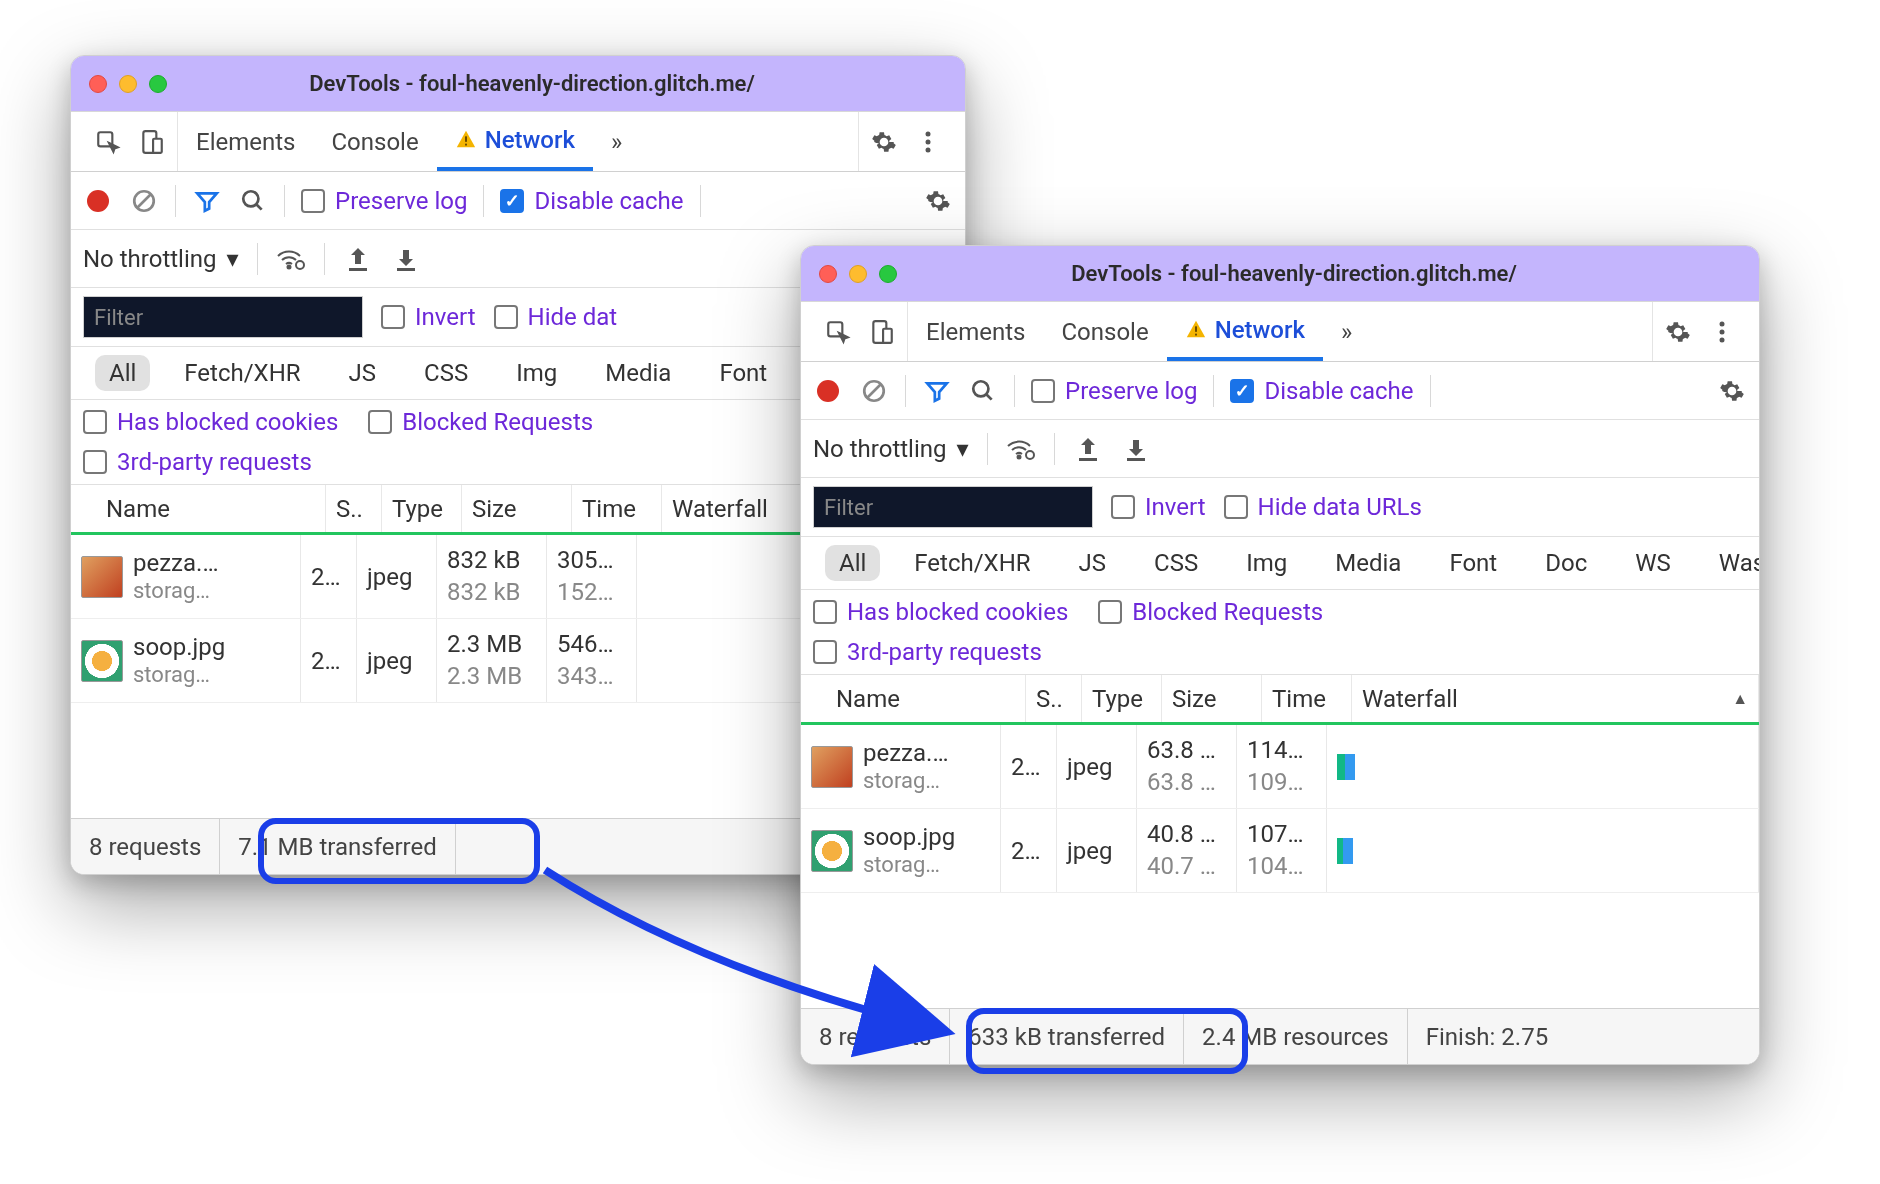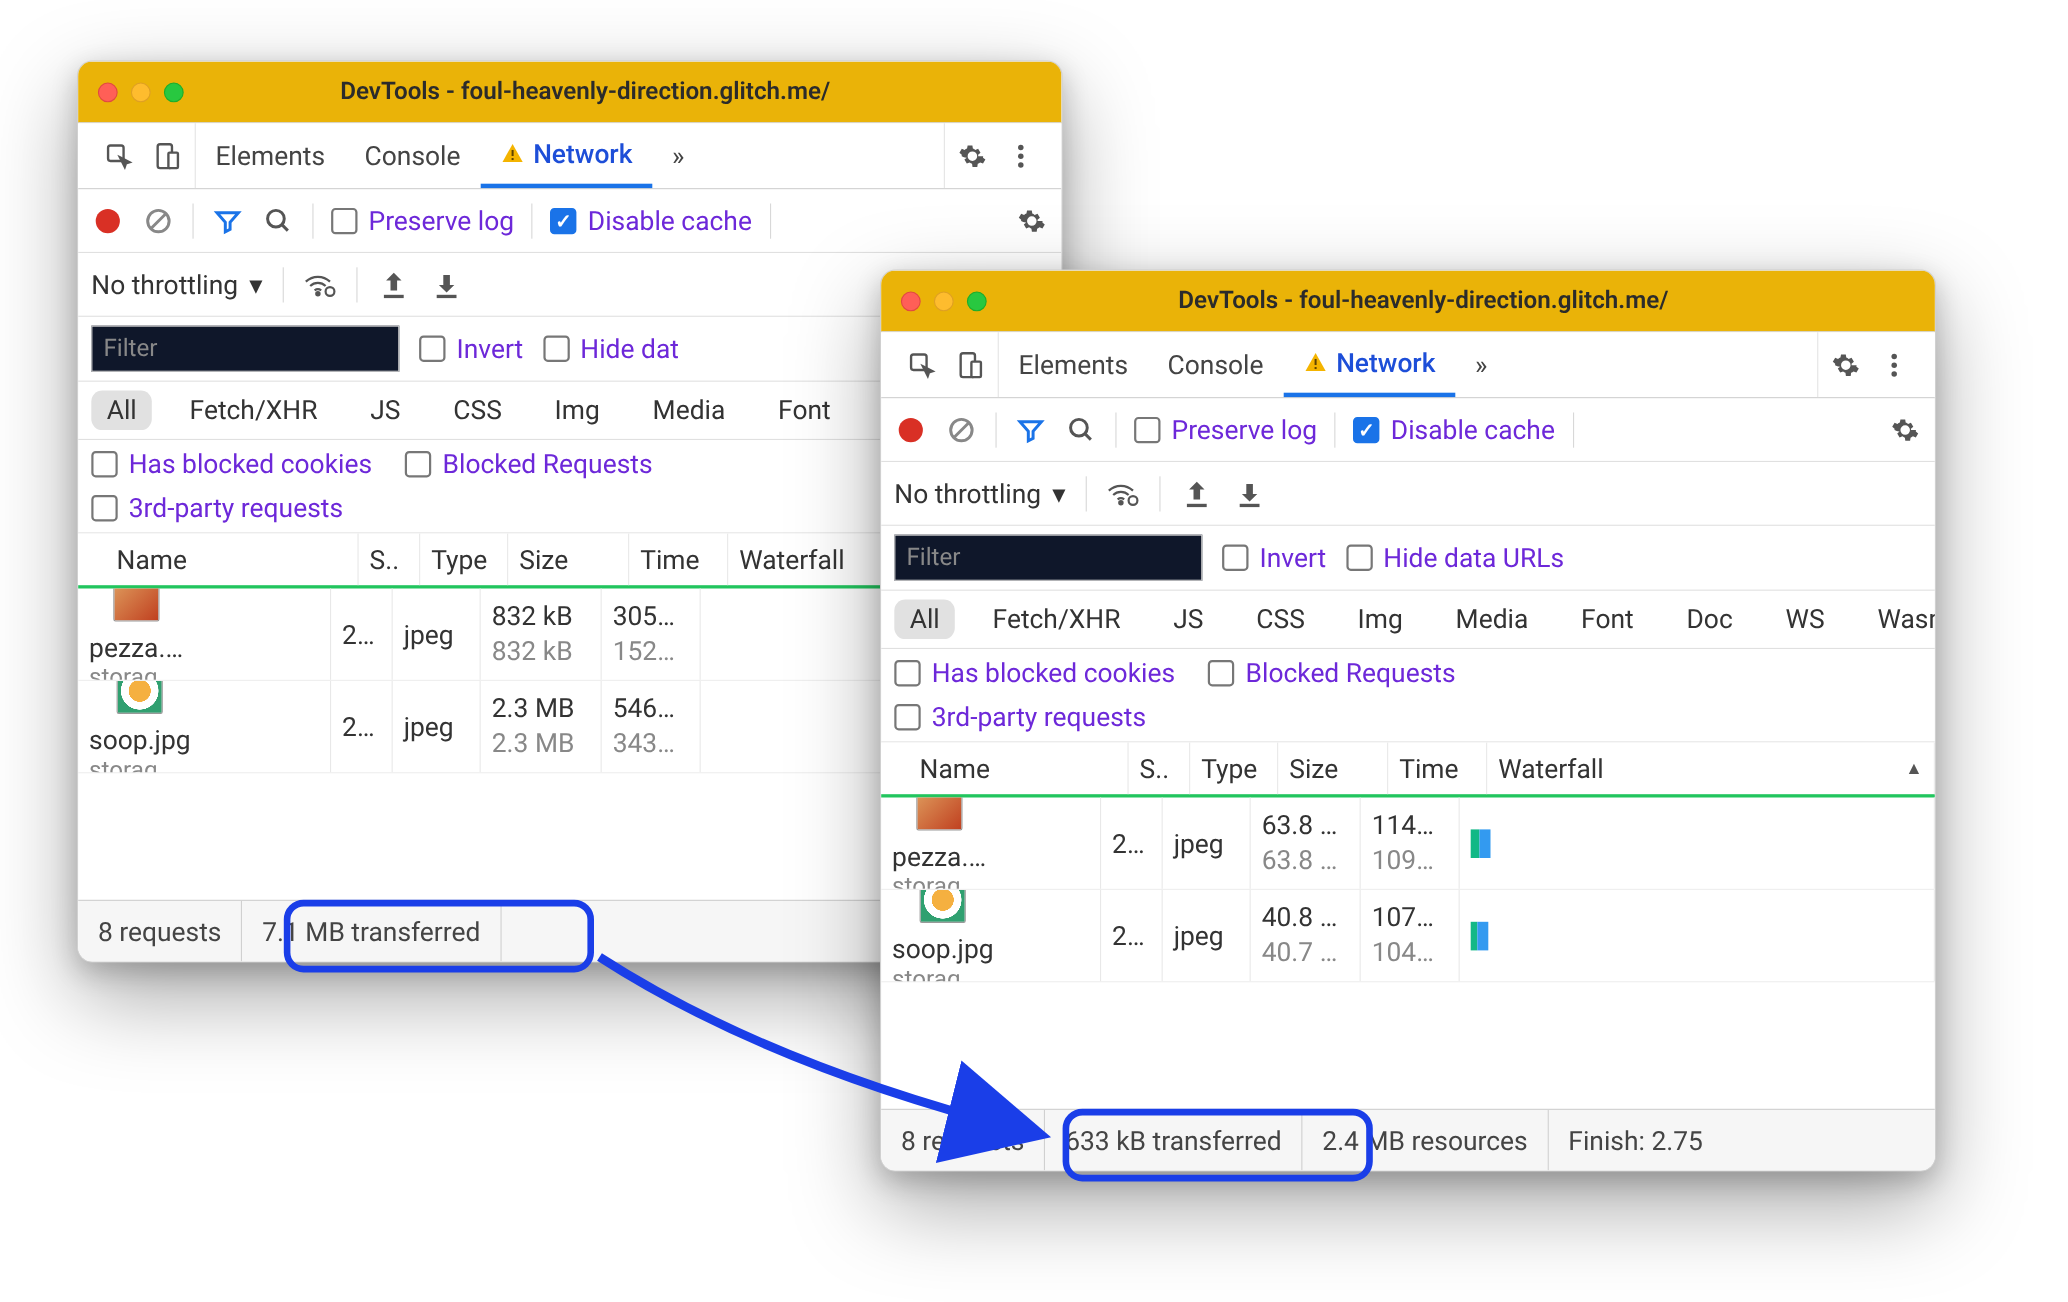--- a/index.html
+++ b/index.html
@@ -16,21 +16,21 @@
     background: #ffffff;
     border: 1px solid #d0d0d0;
     border-radius: 14px;
     box-shadow: 0 30px 80px rgba(0,0,0,0.35), 0 8px 24px rgba(0,0,0,0.2);
     overflow: hidden;
     display: flex;
     flex-direction: column;
   }
   .titlebar {
     height: 56px;
-    background: #eab308;
+    background: #c4b5fd;
     border-bottom: 1px solid #d8d8d8;
     display: flex;
     align-items: center;
     padding: 0 18px;
   }
   .traffic-lights { display: flex; gap: 12px; margin-right: 30px; }
   .tl { width: 18px; height: 18px; border-radius: 50%; }
   .tl.red { background: #ff5f57; border:1px solid #e14942;}
   .tl.yellow { background: #febc2e; border:1px solid #dfa023;}
   .tl.green { background: #28c840; border:1px solid #1dad2c;}
@@ -94,21 +94,21 @@
   .filter-row {
     display:flex; align-items:center; padding: 8px 12px; gap:18px;
     border-bottom: 1px solid #e0e0e0;
     font-size:24px; color:#333; flex-wrap:wrap;
   }
   .filter-input {
     width: 280px; height:42px; border:1px solid #d0d0d0; background:#0f172a; padding:0 10px;
     font-size:22px; color:#888; display:flex; align-items:center;
   }
   .type-row {
-    display:flex; align-items:center; padding:8px 12px; gap:20px;
+    display:flex; align-items:center; padding:8px 24px; gap:20px;
     font-size:24px; color:#333; border-bottom: 1px solid #e0e0e0;
     flex-wrap:nowrap; overflow:hidden;
   }
   .chip { padding:4px 14px; border-radius:10px; cursor:pointer; white-space:nowrap;}
   .chip.active { background:#e1e1e1; }
   .extra-filters {
     padding: 8px 12px; display:flex; flex-direction:column; gap:12px;
     border-bottom: 1px solid #e0e0e0;
   }
   .extra-filters .row { display:flex; gap:30px; }
@@ -124,21 +124,21 @@
   .col-status { flex: 0 0 56px; }
   .col-type { flex: 0 0 80px; }
   .col-size { flex: 0 0 110px; }
   .col-time { flex: 0 0 90px; }
   .col-wf { flex: 1; }
   .win2 .col-name { flex:0 0 200px; }
   .win2 .col-status { flex:0 0 56px; }
   .win2 .col-type { flex:0 0 80px; }
   .win2 .col-size { flex:0 0 100px; }
   .win2 .col-time { flex:0 0 90px; }
-  .name-cell { display:flex; align-items:center; gap:10px; flex-direction:column;}
+  .name-cell { display:flex; align-items:center; gap:10px; flex-direction:row;}
   .thumb { width:42px; height:42px; background:linear-gradient(135deg,#e0a060,#c04020); border:1px solid #999; border-radius:2px; flex-shrink:0;}
   .thumb.soup { background: radial-gradient(circle at 50% 50%, #f5b040 35%, #fff 36% 60%, #30a070 61%); }
   .name-stack { display:flex; flex-direction:column; line-height:1.2; overflow:hidden;}
   .name-stack .sub { color:#888; font-size:22px;}
   .size-stack, .time-stack { display:flex; flex-direction:column; line-height:1.3;}
   .size-stack .sub, .time-stack .sub { color:#888;}
   .statusbar {
     height:56px; border-top:1px solid #d0d0d0; background:#f6f6f6;
     display:flex; align-items:center; font-size:24px; color:#444;
   }

